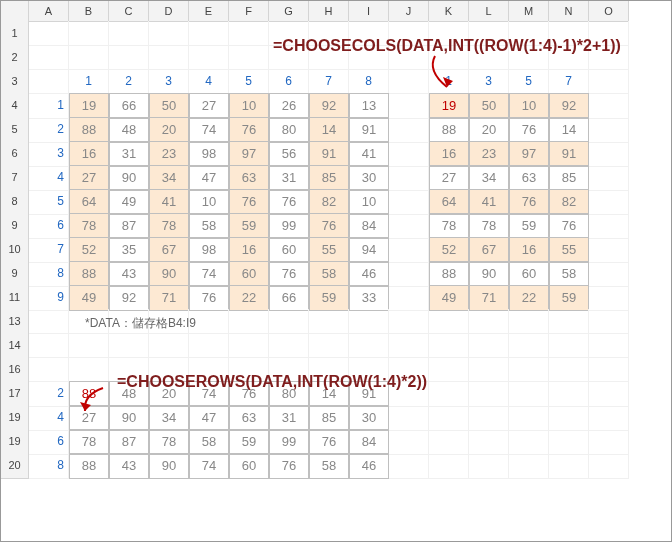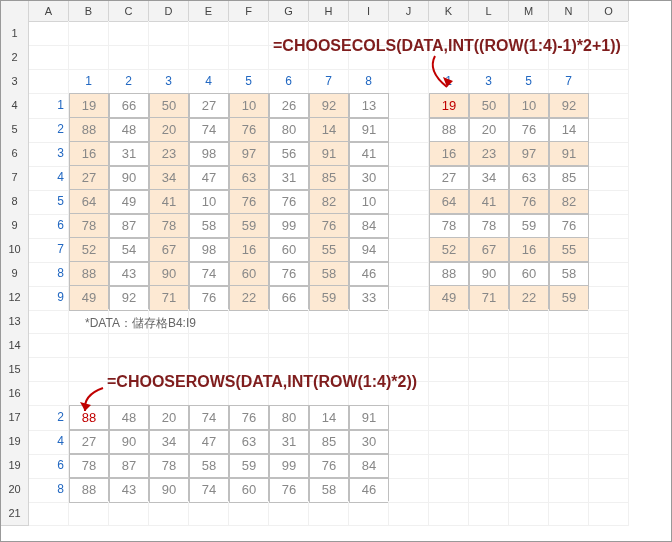--- a/index.html
+++ b/index.html
@@ -257,21 +257,21 @@
       <div class="cell data">78</div>
       <div class="cell data">78</div>
       <div class="cell data">59</div>
       <div class="cell data">76</div>
       <div class="cell"></div>
     </div>
     <div class="row">
       <div class="rowhead">10</div>
       <div class="cell blueidx" style="text-align: right; padding-right: 4px;">7</div>
       <div class="cell data hl">52</div>
-      <div class="cell data">54</div>
+      <div class="cell data">35</div>
       <div class="cell data hl">67</div>
       <div class="cell data">98</div>
       <div class="cell data hl">16</div>
       <div class="cell data">60</div>
       <div class="cell data hl">55</div>
       <div class="cell data">94</div>
       <div class="cell"></div>
       <div class="cell data hl">52</div>
       <div class="cell data hl">67</div>
       <div class="cell data hl">16</div>
@@ -290,21 +290,21 @@
       <div class="cell data hl">58</div>
       <div class="cell data">46</div>
       <div class="cell"></div>
       <div class="cell data">88</div>
       <div class="cell data">90</div>
       <div class="cell data">60</div>
       <div class="cell data">58</div>
       <div class="cell"></div>
     </div>
     <div class="row">
-      <div class="rowhead">12</div>
+      <div class="rowhead">11</div>
       <div class="cell blueidx" style="text-align: right; padding-right: 4px;">9</div>
       <div class="cell data hl">49</div>
       <div class="cell data">92</div>
       <div class="cell data hl">71</div>
       <div class="cell data">76</div>
       <div class="cell data hl">22</div>
       <div class="cell data">66</div>
       <div class="cell data hl">59</div>
       <div class="cell data">33</div>
       <div class="cell"></div>
@@ -327,38 +327,20 @@
       <div class="cell"></div>
       <div class="cell"></div>
       <div class="cell"></div>
       <div class="cell"></div>
       <div class="cell"></div>
       <div class="cell"></div>
       <div class="cell"></div>
     </div>
     <div class="row">
       <div class="rowhead">14</div>
-      <div class="cell"></div>
-      <div class="cell"></div>
-      <div class="cell"></div>
-      <div class="cell"></div>
-      <div class="cell"></div>
-      <div class="cell"></div>
-      <div class="cell"></div>
-      <div class="cell"></div>
-      <div class="cell"></div>
-      <div class="cell"></div>
-      <div class="cell"></div>
-      <div class="cell"></div>
-      <div class="cell"></div>
-      <div class="cell"></div>
-      <div class="cell"></div>
-    </div>
-    <div class="row">
-      <div class="rowhead">15</div>
       <div class="cell"></div>
       <div class="cell"></div>
       <div class="cell"></div>
       <div class="cell"></div>
       <div class="cell"></div>
       <div class="cell"></div>
       <div class="cell"></div>
       <div class="cell"></div>
       <div class="cell"></div>
       <div class="cell"></div>
@@ -451,42 +433,24 @@
       <div class="cell data">76</div>
       <div class="cell data">58</div>
       <div class="cell data">46</div>
       <div class="cell"></div>
       <div class="cell"></div>
       <div class="cell"></div>
       <div class="cell"></div>
       <div class="cell"></div>
       <div class="cell"></div>
     </div>
-    <div class="row">
-      <div class="rowhead">21</div>
-      <div class="cell"></div>
-      <div class="cell"></div>
-      <div class="cell"></div>
-      <div class="cell"></div>
-      <div class="cell"></div>
-      <div class="cell"></div>
-      <div class="cell"></div>
-      <div class="cell"></div>
-      <div class="cell"></div>
-      <div class="cell"></div>
-      <div class="cell"></div>
-      <div class="cell"></div>
-      <div class="cell"></div>
-      <div class="cell"></div>
-      <div class="cell"></div>
-    </div>
   </div>
 
 <div class="formula" style="left:272px; top:36px;">=CHOOSECOLS(DATA,INT((ROW(1:4)-1)*2+1))</div>
-<div class="formula" style="left:106px; top:372px;">=CHOOSEROWS(DATA,INT(ROW(1:4)*2))</div>
+<div class="formula" style="left:116px; top:372px;">=CHOOSEROWS(DATA,INT(ROW(1:4)*2))</div>
 <div class="note" style="left:84px; top:314px;">*DATA：儲存格B4:I9</div>
 
 <svg class="arrow" style="left:428px; top:52px;" width="40" height="40">
   <path d="M 6 3 Q -2 18 18 34" stroke="#c00000" stroke-width="2" fill="none"></path>
   <path d="M 18 34 l -4 -10 l 10 4 z" fill="#c00000"></path>
 </svg>
 <svg class="arrow" style="left:80px; top:384px;" width="40" height="40">
   <path d="M 22 3 Q 2 10 4 26" stroke="#c00000" stroke-width="2" fill="none"></path>
   <path d="M 4 26 l -5 -9 l 11 3 z" fill="#c00000"></path>
 </svg>

